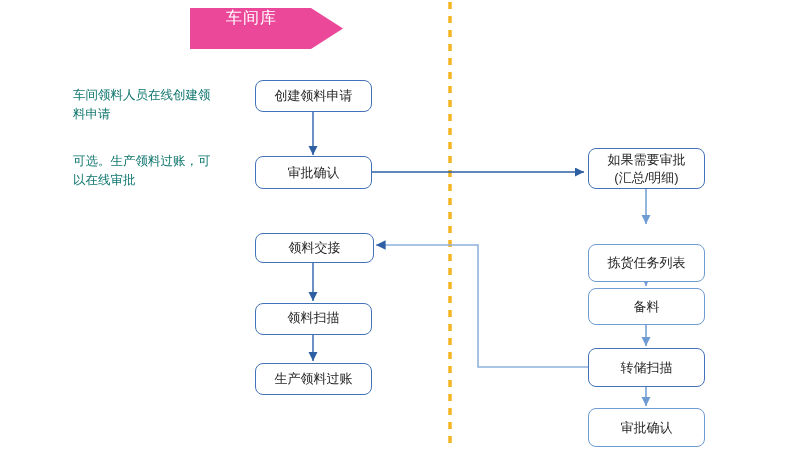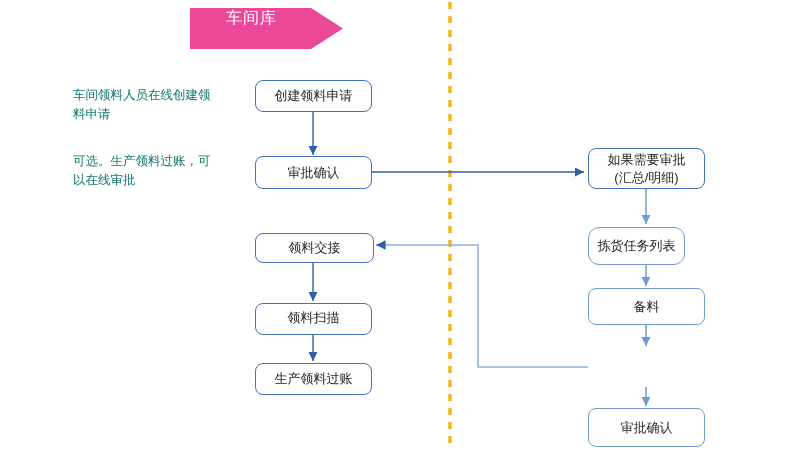--- a/index.html
+++ b/index.html
@@ -144,26 +144,29 @@
 
   <div class="node" style="left:255px; top:363px; width:117px; height:32px;">
     <span class="node-label">生产领料过账</span>
   </div>
 
   <div class="node" style="left:588px; top:148px; width:117px; height:41px;">
     <span class="node-label">如果需要审批
 (汇总/明细)</span>
   </div>
 
-  <div class="node light" style="left:588px; top:227px; width:97px; height:38px;border-radius:11px;">
+  <div class="node light" style="left:588px; top:244px; width:117px; height:38px;">
     <span class="node-label">拣货任务列表</span>
   </div>
 
   <div class="node light" style="left:588px; top:288px; width:117px; height:37px;">
     <span class="node-label">备料</span>
   </div>
 
+  <div class="node" style="left:588px; top:348px; width:117px; height:39px;">
+    <span class="node-label">转储扫描</span>
+  </div>
 
   <div class="node light" style="left:588px; top:408px; width:117px; height:39px;">
     <span class="node-label">审批确认</span>
   </div>
 
 </div>
 
 </body></html>

